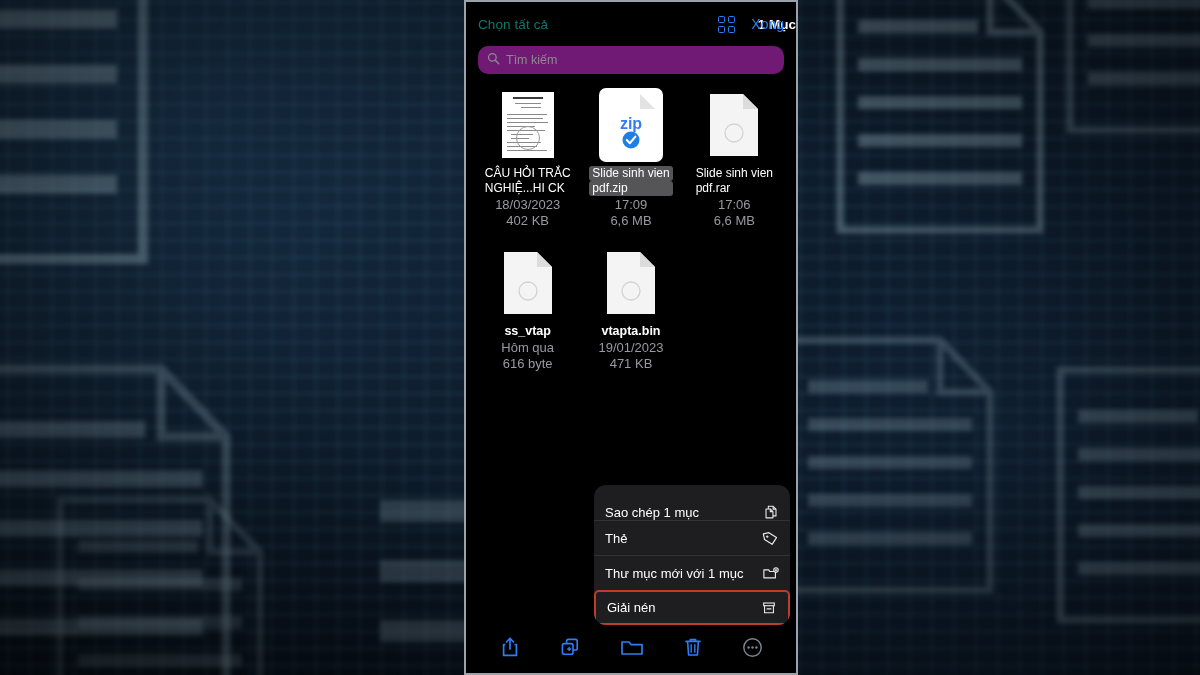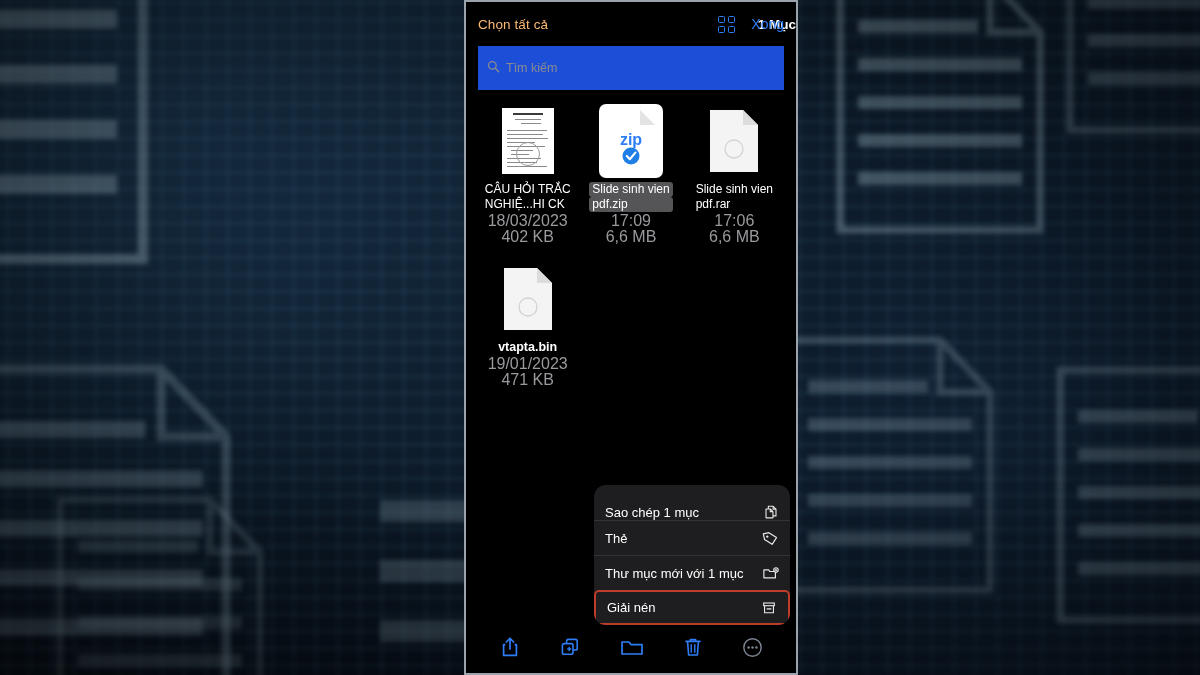--- a/index.html
+++ b/index.html
@@ -61,21 +61,21 @@
   }
 
   
   .nav-bar {
     height: 44px;
     display: flex; align-items: center;
     padding: 0 12px;
     position: relative;
   }
   .nav-left {
-    color: #fdba74; font-size: 13.5px; letter-spacing: .1px;
+    color: #0f766e; font-size: 13.5px; letter-spacing: .1px;
     cursor: pointer; white-space: nowrap;
   }
   .nav-title {
     position: absolute; left: 0; right: 0; text-align: right;
     color: #ffffff; font-size: 13.5px; font-weight: bold;
     pointer-events: none;
   }
   .nav-right {
     margin-left: auto; display: flex; align-items: center; gap: 16px;
     position: relative; z-index: 2;
@@ -84,21 +84,21 @@
     width: 17px; height: 17px;
     display: grid; grid-template-columns: 1fr 1fr; grid-template-rows: 1fr 1fr;
     gap: 3px; cursor: pointer;
   }
   .grid-icon i { border: 1.4px solid #2f7df6; border-radius: 1.5px; display: block; }
   .nav-done { color: #2f7df6; font-size: 14px; cursor: pointer; }
 
   
   .search-wrap { padding: 0 12px 10px; }
   .search-field {
-    height: 44px; border-radius: 0; background: #1d4ed8;
+    height: 28px; border-radius: 10px; background: #701a75;
     display: flex; align-items: center; gap: 6px; padding: 0 9px;
     cursor: text;
   }
   .search-field .mag { flex: 0 0 auto; }
   .search-field input {
     flex: 1; background: transparent; border: 0; outline: none;
     color: #e6e6e6; font-size: 12.5px; font-family: inherit;
   }
   .search-field input::placeholder { color: #8b8b8f; }
 
@@ -142,21 +142,21 @@
     font-size: 12px; line-height: 15px;
     color: #ffffff; 
     max-width: 104px;
   }
   .file-name .nm-line { display: block; padding: 0 3px; }
   .file-cell.selected .file-name .nm-line {
     background: #555558; border-radius: 3px;
   }
   .file-name.bold { font-weight: bold; font-size: 12.5px; }
   .file-meta {
-    font-size: 16px; line-height: 14px; color: #9a9a9e; text-align: left;
+    font-size: 13px; line-height: 14px; color: #9a9a9e; text-align: left;
     margin-top: 2px;
   }
 
   
   .ctx-menu {
     position: absolute;
     left: 128px; top: 483px; width: 196px;
     background: #1e1e20;
     border-radius: 12px;
     overflow: hidden;
@@ -332,20 +332,34 @@
           </svg>
         </div>
         <div class="file-name">
           <span class="nm-line">Slide sinh vien</span>
           <span class="nm-line">pdf.rar</span>
         </div>
         <div class="file-meta">17:06</div>
         <div class="file-meta">6,6 MB</div>
       </div>
 
+      <div class="file-cell">
+        <div class="thumb-box">
+          <svg width="50" height="64" viewBox="0 0 50 64">
+            <path d="M1 1 H34 L49 16 V63 H1 Z" fill="#f4f4f4"></path>
+            <path d="M34 1 V16 H49 Z" fill="#dcdcdc"></path>
+            <circle cx="25" cy="40" r="9" fill="none" stroke="#d2d2d2" stroke-width="1.3"></circle>
+          </svg>
+        </div>
+        <div class="file-name bold">
+          <span class="nm-line">ss_vtap</span>
+        </div>
+        <div class="file-meta">Hôm qua</div>
+        <div class="file-meta">616 byte</div>
+      </div>
 
       <div class="file-cell">
         <div class="thumb-box">
           <svg width="50" height="64" viewBox="0 0 50 64">
             <path d="M1 1 H34 L49 16 V63 H1 Z" fill="#f4f4f4"></path>
             <path d="M34 1 V16 H49 Z" fill="#dcdcdc"></path>
             <circle cx="25" cy="40" r="9" fill="none" stroke="#d2d2d2" stroke-width="1.3"></circle>
           </svg>
         </div>
         <div class="file-name bold">

